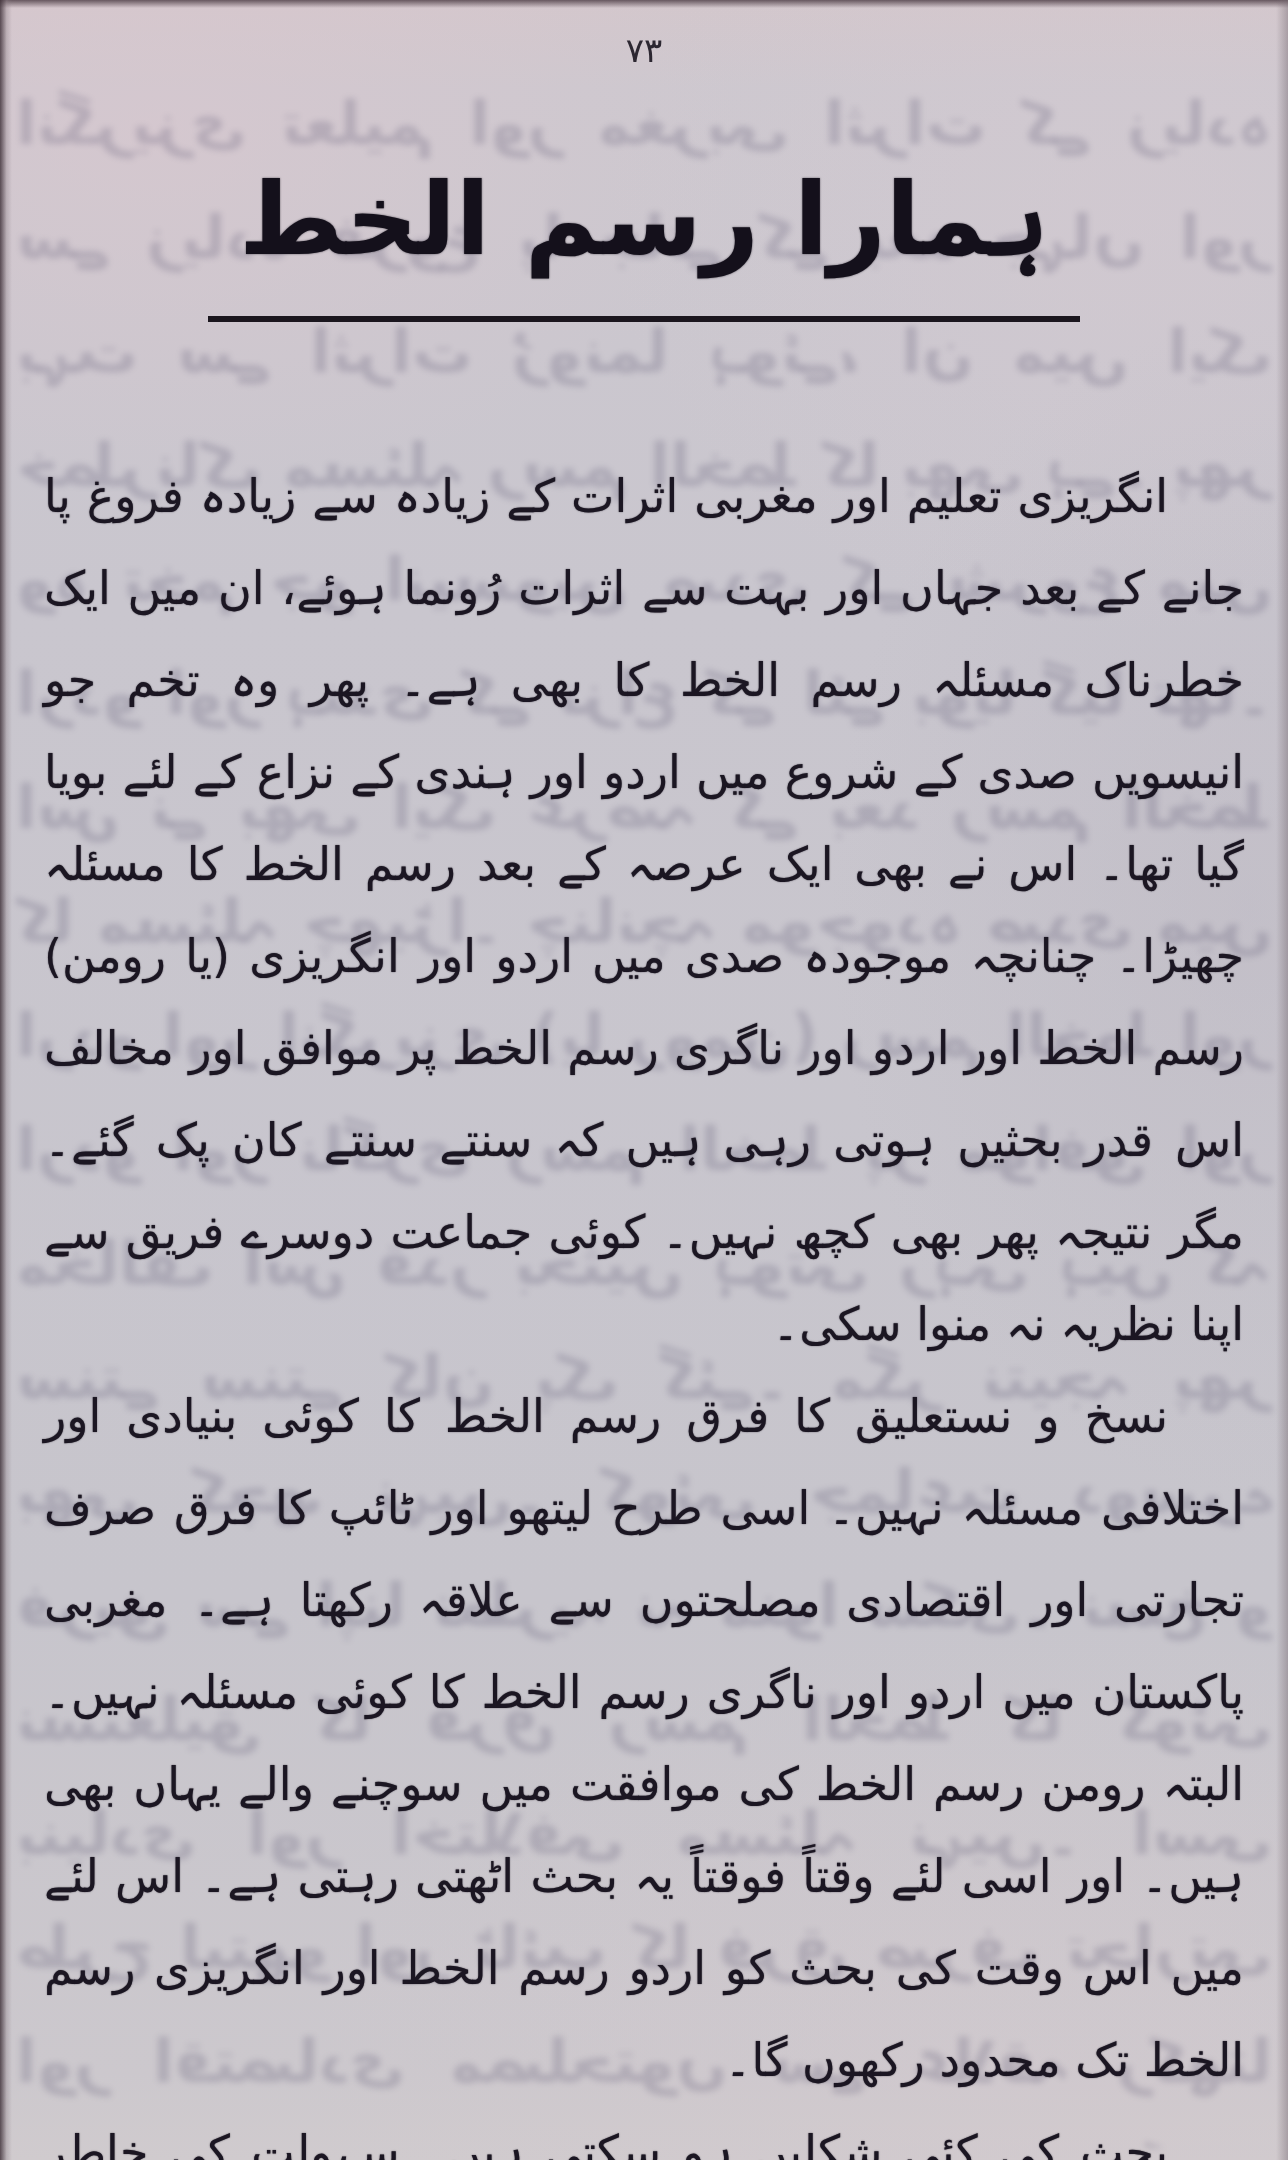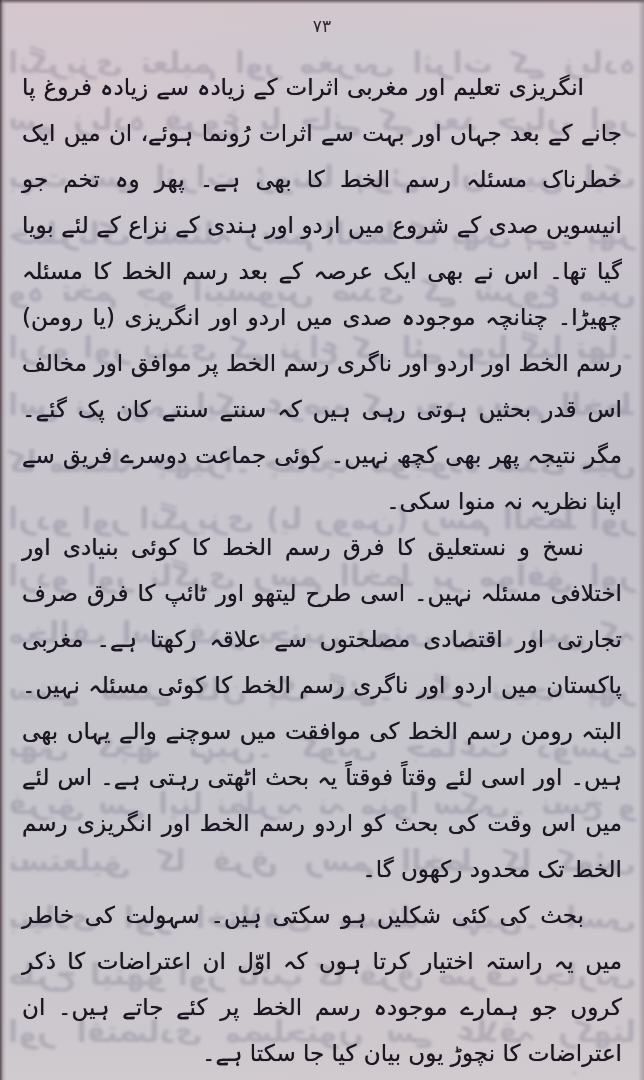--- a/index.html
+++ b/index.html
@@ -102,20 +102,23 @@
 <div class="scan">
   <div class="edge edge-top"></div>
   <div class="edge edge-left"></div>
   <div class="edge edge-right"></div>
 
   <div class="ghost" id="ghost">انگریزی تعلیم اور مغربی اثرات کے زیادہ سے زیادہ فروغ پا جانے کے بعد جہاں اور بہت سے اثرات رُونما ہوئے، ان میں ایک خطرناک مسئلہ رسم الخط کا بھی ہے۔ پھر وہ تخم جو انیسویں صدی کے شروع میں اردو اور ہندی کے نزاع کے لئے بویا گیا تھا۔ اس نے بھی ایک عرصہ کے بعد رسم الخط کا مسئلہ چھیڑا۔ چنانچہ موجودہ صدی میں اردو اور انگریزی (یا رومن) رسم الخط اور اردو اور ناگری رسم الخط پر موافق اور مخالف اس قدر بحثیں ہوتی رہی ہیں کہ سنتے سنتے کان پک گئے۔ مگر نتیجہ پھر بھی کچھ نہیں۔ کوئی جماعت دوسرے فریق سے اپنا نظریہ نہ منوا سکی۔ نسخ و نستعلیق کا فرق رسم الخط کا کوئی بنیادی اور اختلافی مسئلہ نہیں۔ اسی طرح لیتھو اور ٹائپ کا فرق صرف تجارتی اور اقتصادی مصلحتوں سے علاقہ رکھتا ہے۔ مغربی پاکستان میں اردو اور ناگری رسم الخط کا کوئی مسئلہ نہیں۔ البتہ رومن رسم الخط کی موافقت میں سوچنے والے یہاں بھی ہیں۔ اور اسی لئے وقتاً فوقتاً یہ بحث اٹھتی رہتی ہے۔ اس لئے میں اس وقت کی بحث کو اردو رسم الخط اور انگریزی رسم الخط تک محدود رکھوں گا۔ بحث کی کئی شکلیں ہو سکتی ہیں۔ سہولت کی خاطر میں یہ راستہ اختیار کرتا ہوں کہ اوّل ان اعتراضات کا ذکر کروں جو ہمارے موجودہ رسم الخط پر کئے جاتے ہیں۔ ان اعتراضات کا نچوڑ یوں بیان کیا جا سکتا ہے۔ (۱) اردو رسم الخط سیکھنے میں دیر لگتی ہے۔ اس کے مقابلے میں رومن رسم الخط انگریزی تعلیم اور مغربی اثرات کے زیادہ سے زیادہ فروغ پا جانے کے بعد جہاں اور بہت سے اثرات رُونما ہوئے، ان میں ایک خطرناک مسئلہ رسم الخط کا بھی ہے۔ پھر وہ تخم جو انیسویں صدی کے شروع میں اردو اور ہندی کے نزاع کے لئے بویا گیا تھا۔ اس نے بھی ایک عرصہ کے بعد رسم الخط کا مسئلہ چھیڑا۔ چنانچہ موجودہ صدی میں اردو اور انگریزی (یا رومن) رسم الخط اور اردو اور ناگری رسم الخط پر موافق اور مخالف اس قدر بحثیں ہوتی رہی ہیں کہ سنتے سنتے کان پک گئے۔ مگر نتیجہ پھر بھی کچھ نہیں۔ کوئی جماعت دوسرے فریق سے اپنا نظریہ نہ منوا سکی۔ نسخ و نستعلیق کا فرق رسم الخط کا کوئی بنیادی اور اختلافی مسئلہ نہیں۔ اسی طرح لیتھو اور ٹائپ کا فرق صرف تجارتی اور اقتصادی مصلحتوں سے علاقہ رکھتا ہے۔ مغربی پاکستان میں اردو اور ناگری رسم الخط کا کوئی مسئلہ نہیں۔ البتہ رومن رسم الخط کی موافقت میں سوچنے والے یہاں بھی ہیں۔ اور اسی لئے وقتاً فوقتاً یہ بحث اٹھتی رہتی ہے۔ اس لئے میں اس وقت کی بحث کو اردو رسم الخط اور انگریزی رسم الخط تک محدود رکھوں گا۔ بحث کی کئی شکلیں ہو سکتی ہیں۔ سہولت کی خاطر میں یہ راستہ اختیار کرتا ہوں کہ اوّل ان اعتراضات کا ذکر کروں جو ہمارے موجودہ رسم الخط پر کئے جاتے ہیں۔ ان اعتراضات کا نچوڑ یوں بیان کیا جا سکتا ہے۔ (۱) اردو رسم الخط سیکھنے میں دیر لگتی ہے۔ اس کے مقابلے میں رومن رسم الخط</div>
 
   <div class="content">
     <div class="page-number">۷۳</div>
 
+    <div class="title-wrap">
+      <h1 class="title">ہمارا رسم الخط</h1>
+    </div>
 
     <div class="body-text">
         <p class="para">انگریزی تعلیم اور مغربی اثرات کے زیادہ سے زیادہ فروغ پا جانے کے بعد جہاں اور بہت سے اثرات رُونما ہوئے، ان میں ایک خطرناک مسئلہ رسم الخط کا بھی ہے۔ پھر وہ تخم جو انیسویں صدی کے شروع میں اردو اور ہندی کے نزاع کے لئے بویا گیا تھا۔ اس نے بھی ایک عرصہ کے بعد رسم الخط کا مسئلہ چھیڑا۔ چنانچہ موجودہ صدی میں اردو اور انگریزی (یا رومن) رسم الخط اور اردو اور ناگری رسم الخط پر موافق اور مخالف اس قدر بحثیں ہوتی رہی ہیں کہ سنتے سنتے کان پک گئے۔ مگر نتیجہ پھر بھی کچھ نہیں۔ کوئی جماعت دوسرے فریق سے اپنا نظریہ نہ منوا سکی۔</p>
         <p class="para">نسخ و نستعلیق کا فرق رسم الخط کا کوئی بنیادی اور اختلافی مسئلہ نہیں۔ اسی طرح لیتھو اور ٹائپ کا فرق صرف تجارتی اور اقتصادی مصلحتوں سے علاقہ رکھتا ہے۔ مغربی پاکستان میں اردو اور ناگری رسم الخط کا کوئی مسئلہ نہیں۔ البتہ رومن رسم الخط کی موافقت میں سوچنے والے یہاں بھی ہیں۔ اور اسی لئے وقتاً فوقتاً یہ بحث اٹھتی رہتی ہے۔ اس لئے میں اس وقت کی بحث کو اردو رسم الخط اور انگریزی رسم الخط تک محدود رکھوں گا۔</p>
         <p class="para">بحث کی کئی شکلیں ہو سکتی ہیں۔ سہولت کی خاطر میں یہ راستہ اختیار کرتا ہوں کہ اوّل ان اعتراضات کا ذکر کروں جو ہمارے موجودہ رسم الخط پر کئے جاتے ہیں۔ ان اعتراضات کا نچوڑ یوں بیان کیا جا سکتا ہے۔</p>
       </div>
   </div>
 </div>
 
 </body></html>

